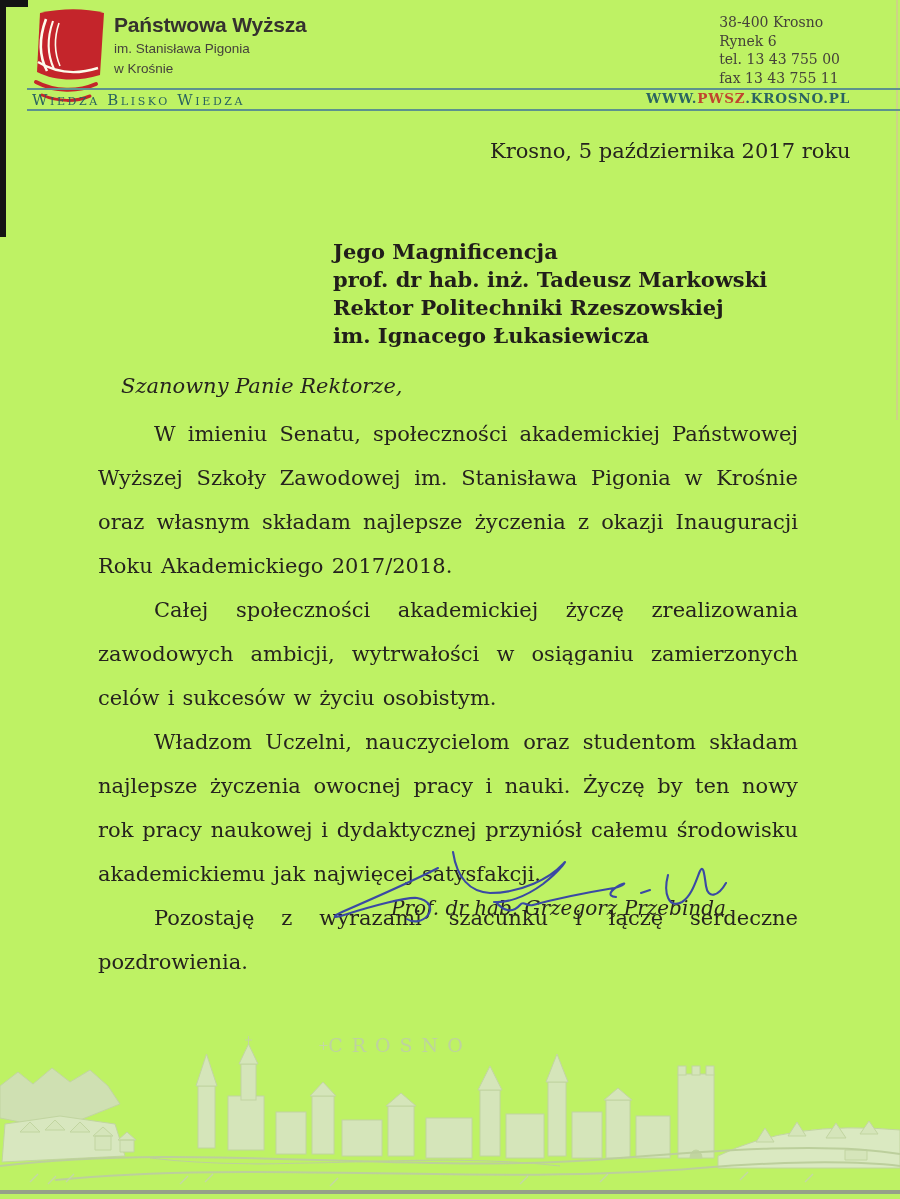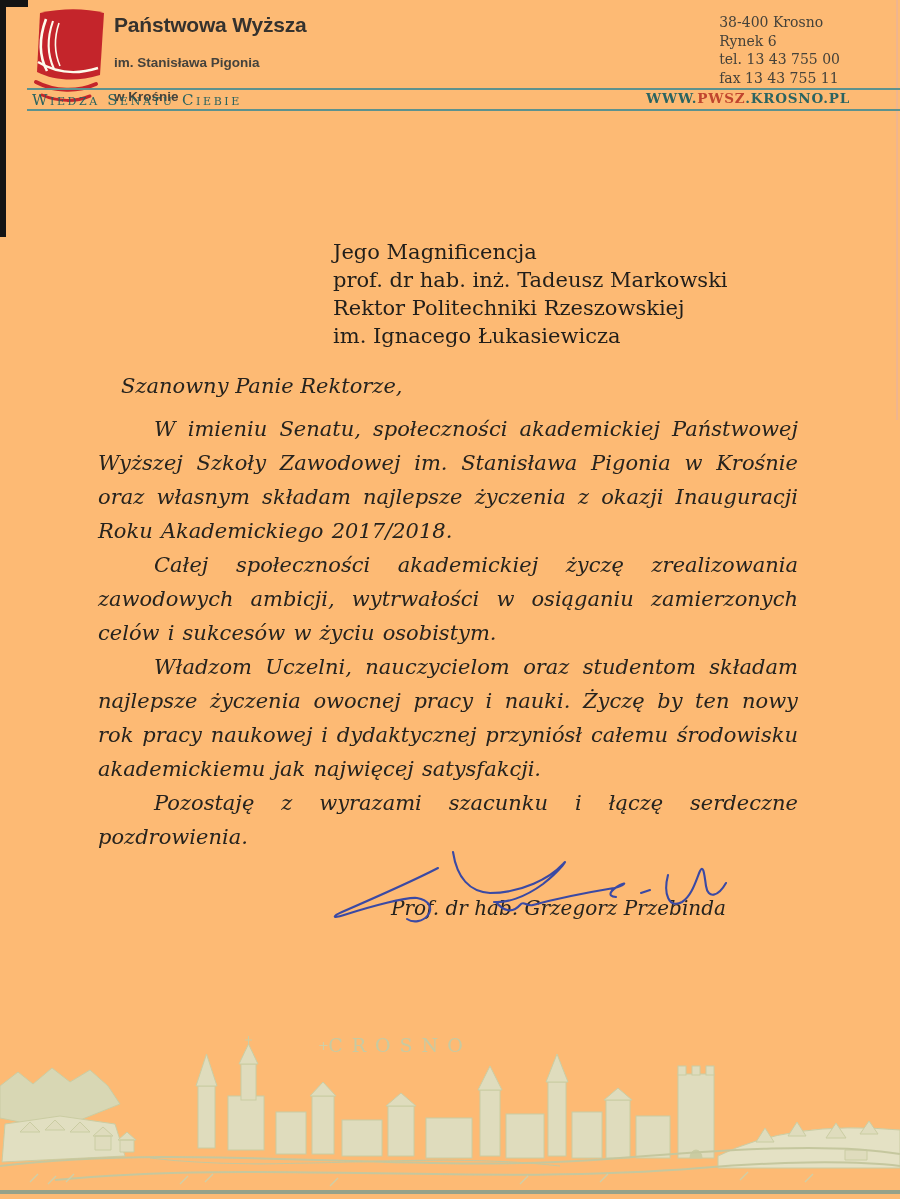--- a/index.html
+++ b/index.html
@@ -1,54 +1,54 @@
 <!DOCTYPE html>
 <html><head>
 <meta charset="utf-8">
 <style>
   html,body{margin:0;padding:0;background:#777;}
   .page{
     position:relative;width:900px;height:1199px;margin:0 auto;
-    background:#fdba74;overflow:hidden;
+    background:#bef264;overflow:hidden;
     font-family:"DejaVu Serif", serif;color:#26231e;
   }
   
   .scan-left-strip{position:absolute;left:0;top:0;width:6px;height:237px;background:#141414;}
   .scan-top-strip{position:absolute;left:0;top:0;width:28px;height:7px;background:#141414;}
   .scan-right-line{position:absolute;right:2px;top:0;width:2px;height:420px;background:rgba(224,176,176,.45);}
   .scan-bottom-strip{position:absolute;left:0;top:1190px;width:900px;height:4px;background:#96a189;}
   
   .logo{position:absolute;left:30px;top:8px;}
   .inst{position:absolute;left:114px;top:12px;font-family:"Liberation Sans", sans-serif;}
   .inst .big{font-size:21px;font-weight:bold;color:#35322e;line-height:25px;letter-spacing:-.2px;}
-  .inst .small{font-size:13.5px;color:#45423c;line-height:17px;margin-top:17px;font-weight:bold;}
+  .inst .small{font-size:13.5px;color:#45423c;line-height:17px;margin-top:3px;}
   .contact{
     position:absolute;right:60px;top:13px;text-align:left;
     font-size:14px;line-height:18.5px;color:#45423a;
   }
   .rule{position:absolute;left:27px;right:0;height:2px;background:#5d928e;}
   .rule.top{top:88px;}
   .rule.bottom{top:109px;}
   .tagline{
     position:absolute;left:32px;top:91px;
     font-size:15px;font-variant:small-caps;letter-spacing:2.6px;
     color:#29625f;font-weight:500;
   }
   .website{
     position:absolute;right:50px;top:90px;
     font-size:13.5px;letter-spacing:.8px;color:#2b6461;font-weight:bold;
   }
   .website .hl{color:#c0452e;}
   
   .dateline{position:absolute;left:490px;top:139px;font-size:21px;}
-  .recipient{position:absolute;left:333px;top:238px;font-size:21px;font-weight:normal;line-height:28px;color:#211e1a;}
+  .recipient{position:absolute;left:333px;top:238px;font-size:21px;font-weight:bold;line-height:28px;color:#211e1a;}
   .salutation{position:absolute;left:121px;top:374px;font-size:21px;font-style:italic;}
   .body-block{
     position:absolute;left:98px;top:412px;width:700px;
-    font-size:21px;line-height:34px;text-align:justify;word-spacing:1.5px;font-style:italic;
+    font-size:21px;line-height:44px;text-align:justify;word-spacing:1.5px;
   }
   .body-block p{margin:0;text-indent:56px;}
   .sig-title{position:absolute;left:422px;top:832px;font-size:20px;font-style:italic;}
   .sig-name{position:absolute;left:391px;top:896px;font-size:20px;font-style:italic;}
   .sig-ink{position:absolute;left:310px;top:842px;pointer-events:none;}
   
   .watermark{position:absolute;left:0;top:1024px;}
 </style>
 </head>
 <body>
@@ -78,23 +78,24 @@
 
   <div class="contact">
     <div>38-400 Krosno</div>
     <div>Rynek 6</div>
     <div>tel. 13 43 755 00</div>
     <div>fax 13 43 755 11</div>
   </div>
 
   <div class="rule top"></div>
   <div class="rule bottom"></div>
-  <div class="tagline">Wiedza Senatu Ciebie</div>
+  <div class="tagline">Wiedza Blisko Wiedza</div>
   <div class="website"><span>WWW.</span><span class="hl">PWSZ</span><span>.KROSNO.PL</span></div>
 
+  <div class="dateline">Krosno, 5 października 2017 roku</div>
 
   <div class="recipient">
     <div>Jego Magnificencja</div>
     <div>prof. dr hab. inż.  Tadeusz Markowski</div>
     <div>Rektor Politechniki Rzeszowskiej</div>
     <div>im. Ignacego Łukasiewicza</div>
   </div>
 
   <div class="salutation">Szanowny Panie Rektorze,</div>
 

